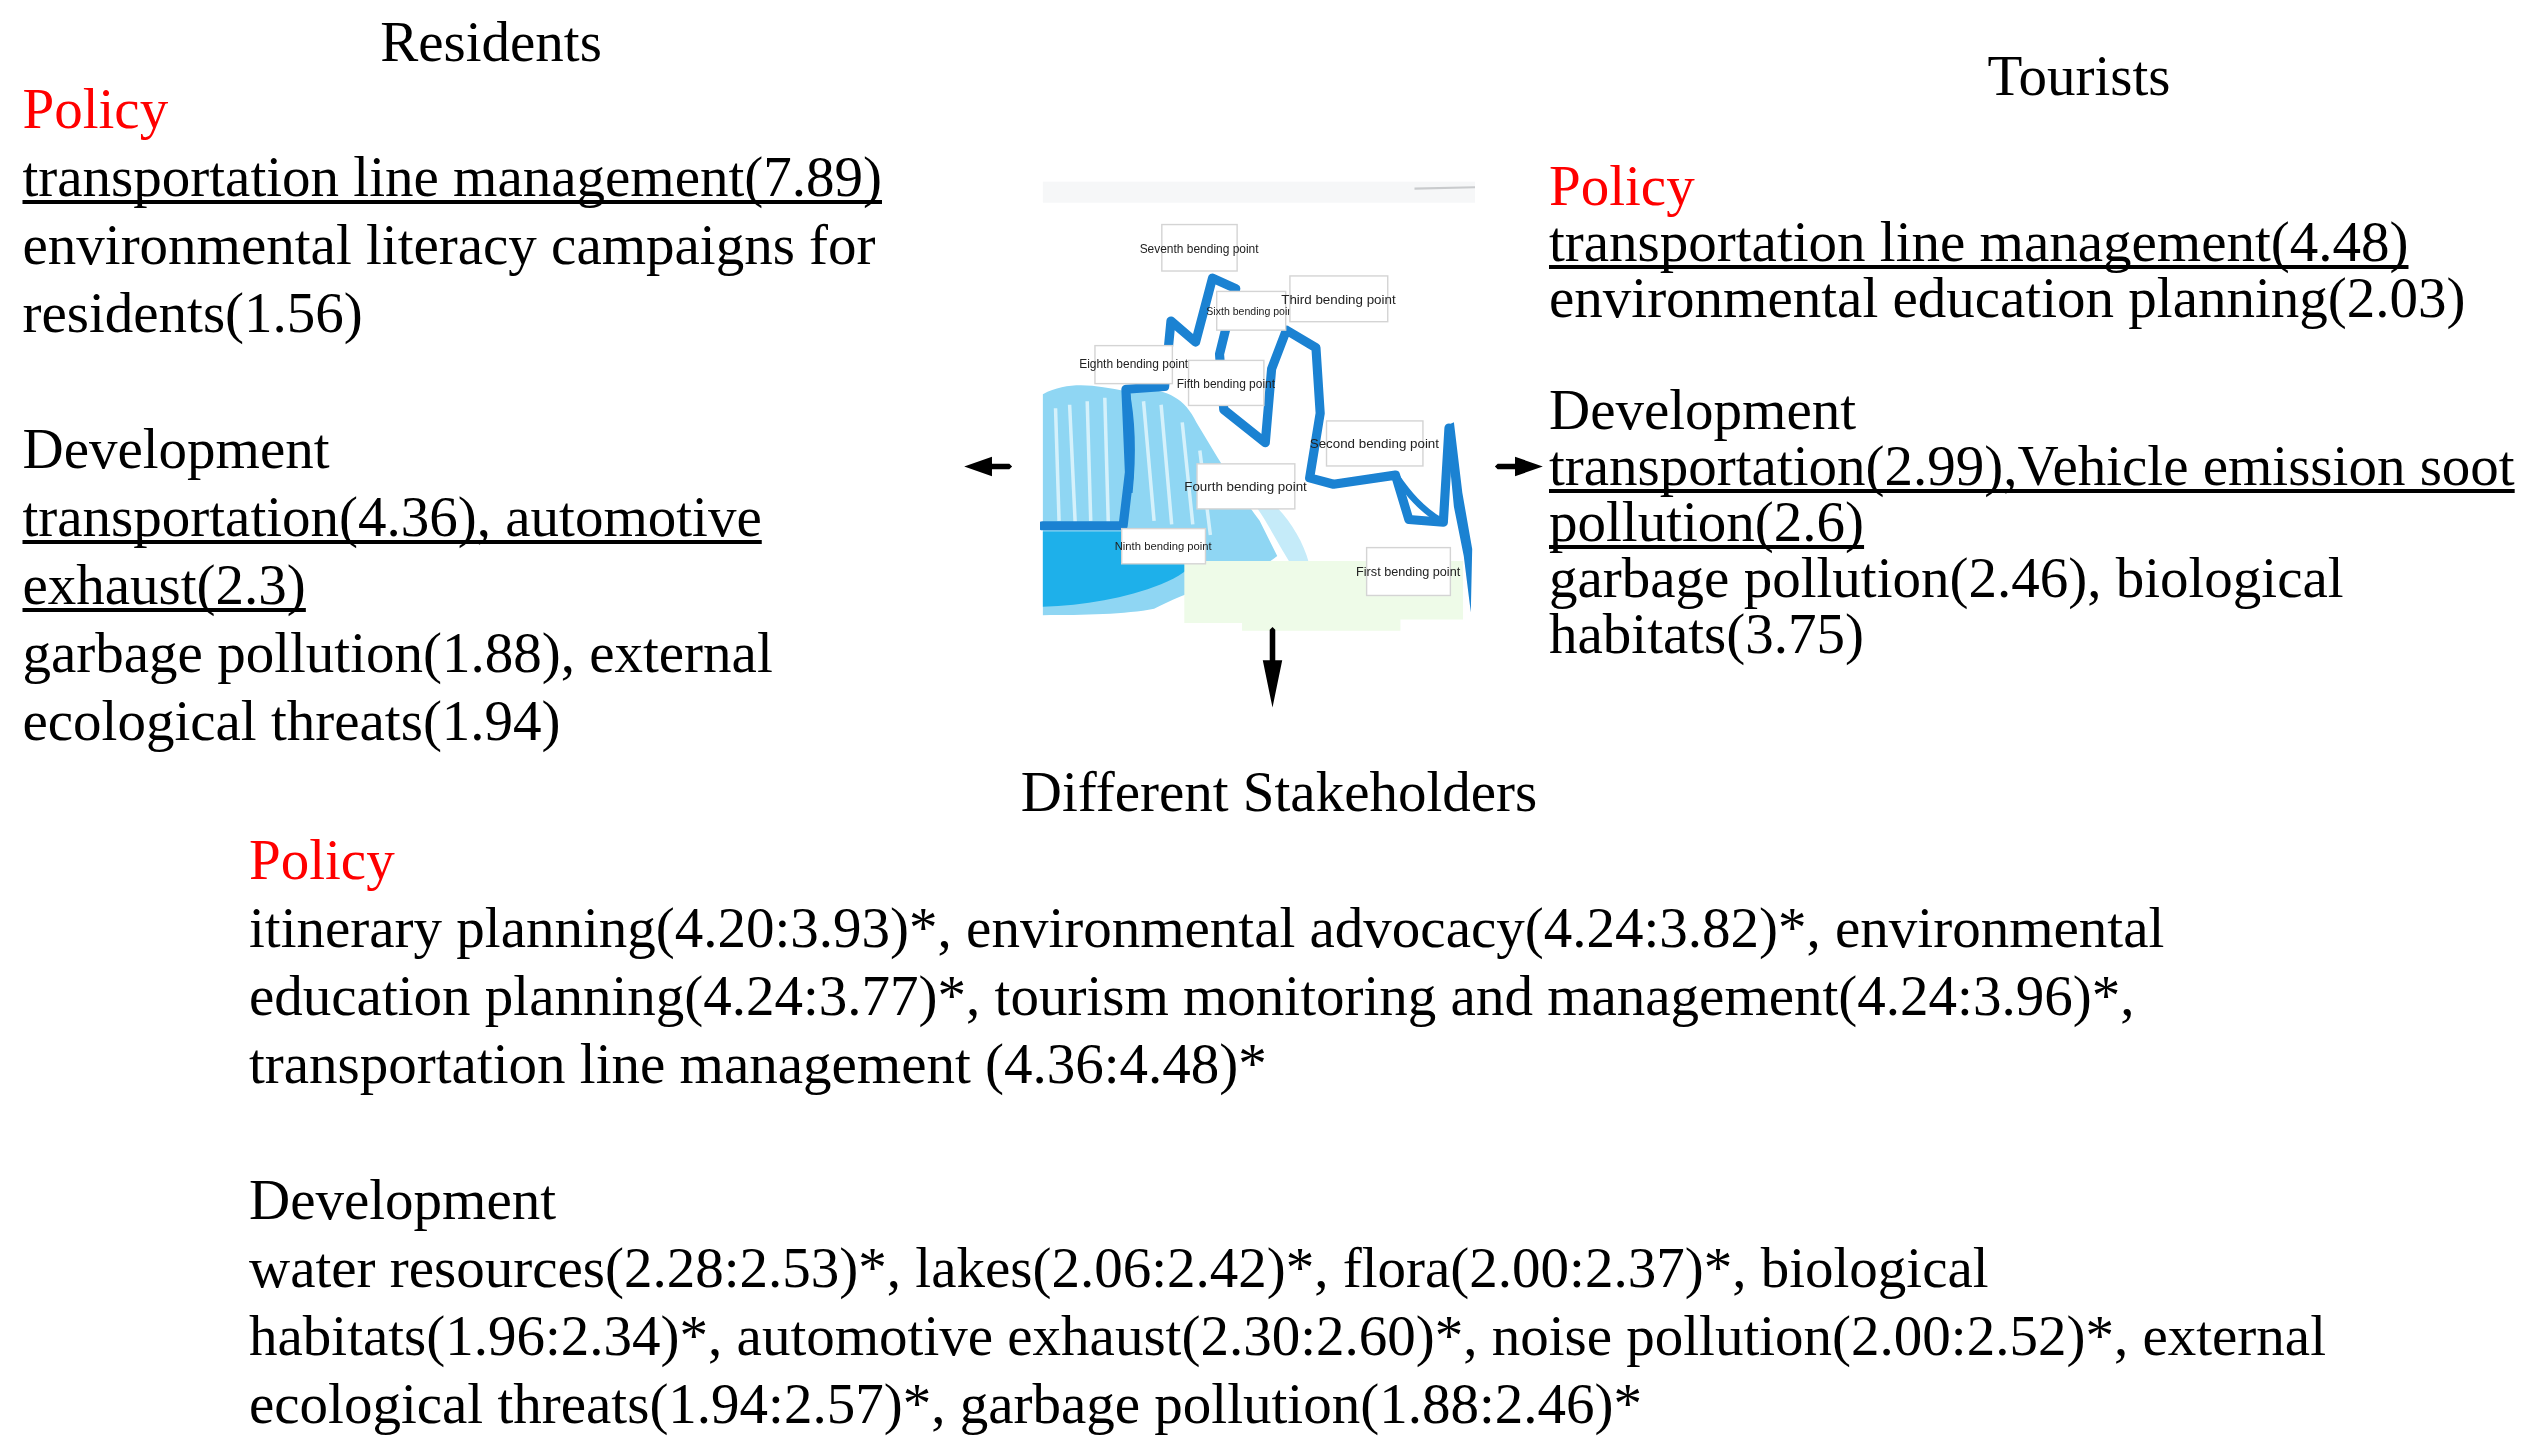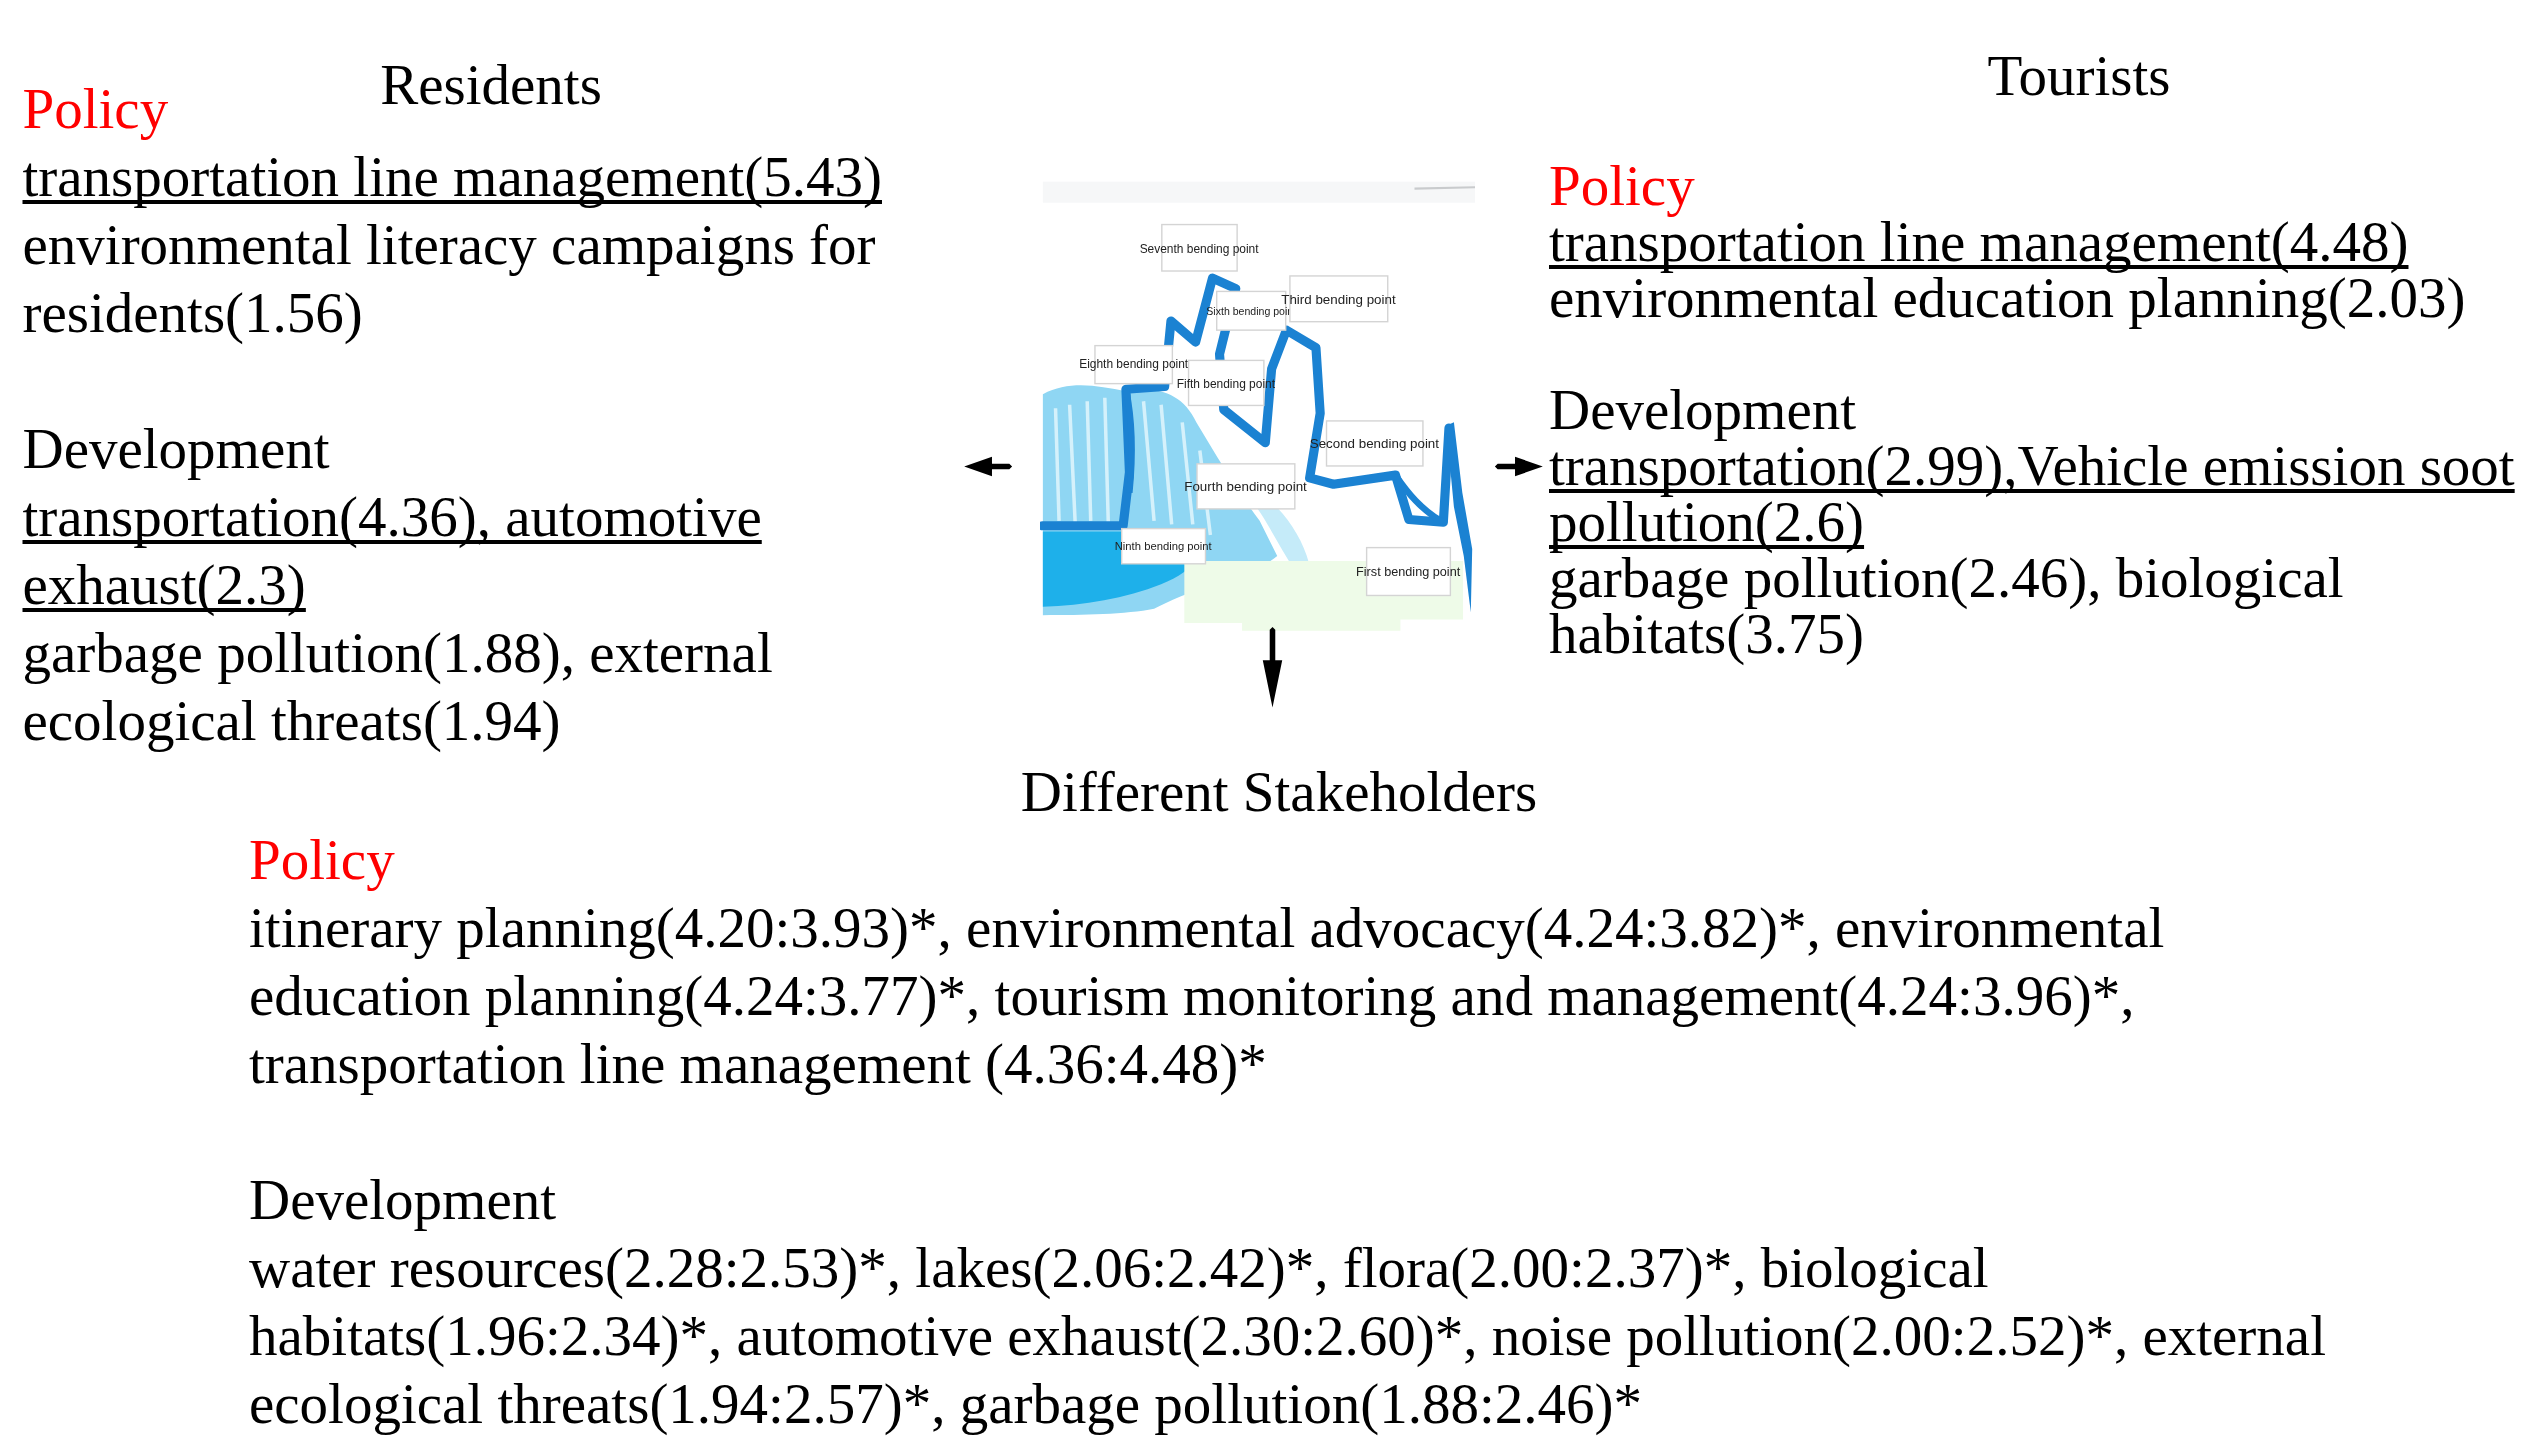--- a/index.html
+++ b/index.html
@@ -18,25 +18,25 @@
   .blank { height: 68px; }
   .block.l80 .blank { height: 56px; }
   .center { transform: translateX(-50%); }
   #map { position: absolute; left: 1040px; top: 176px; width: 440px; height: 461px; }
   .map-label { font-family: "Liberation Sans", "DejaVu Sans", sans-serif; }
   .arrow { position: absolute; }
 </style>
 </head>
 <body>
 
-<div class="abs title center" style="left:491px; top:7.7px;margin-top:43px;">Residents</div>
+<div class="abs title center" style="left:491px; top:7.7px;">Residents</div>
 
 <div class="block l96" style="left:22.5px; top:75px;">
   <span class="line heading-red">Policy</span>
-  <span class="line"><span class="ul">transportation line management(5.43)</span></span>
+  <span class="line"><span class="ul">transportation line management(7.89)</span></span>
   <span class="line">environmental literacy campaigns for</span>
   <span class="line">residents(1.56)</span>
   <span class="line blank"></span>
   <span class="line">Development</span>
   <span class="line"><span class="ul">transportation(4.36), automotive</span></span>
   <span class="line"><span class="ul">exhaust(2.3)</span></span>
   <span class="line">garbage pollution(1.88), external</span>
   <span class="line">ecological threats(1.94)</span>
 </div>
 

